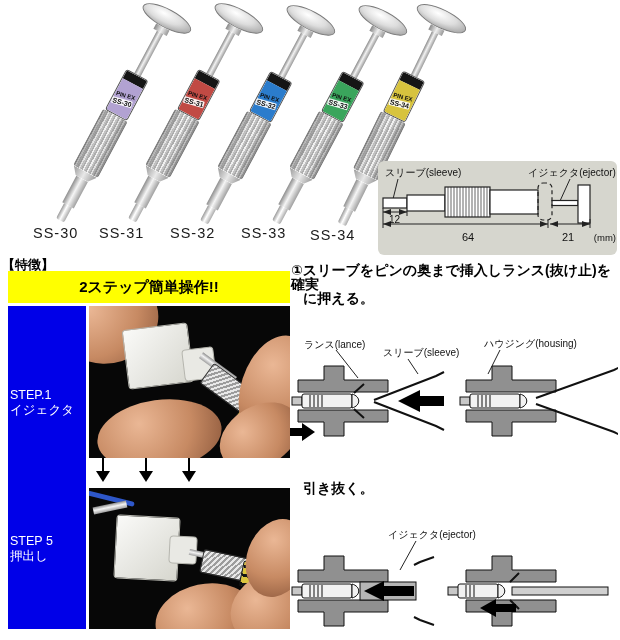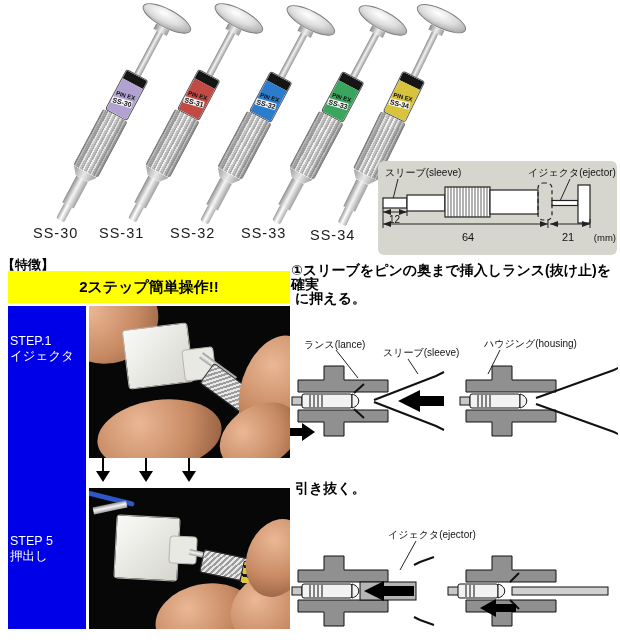--- a/index.html
+++ b/index.html
@@ -35,21 +35,21 @@
   .techbox svg{display:block}
 
   
   .feat-head{position:absolute;left:2px;top:256px;font-size:13px;font-weight:700}
   .banner{position:absolute;left:8px;top:271px;width:282px;height:32px;display:flex;
           align-items:center;justify-content:center;font-size:15px;font-weight:700}
   .panel{position:absolute;left:8px;width:78px;box-sizing:border-box;color:#fff;
          font-size:12.5px;line-height:15px;padding-left:2px}
   .photo{position:absolute;left:89px;width:201px;background:#070707;overflow:hidden}
   .note{position:absolute;left:291px;width:326px;font-size:14px;font-weight:700;line-height:14px}
-  .note .ind{padding-left:4px}
+  .note .ind{padding-left:12px}
   .skin{position:absolute;border-radius:50%;
         background:radial-gradient(circle at 35% 30%,#eab795,#c78a63 55%,#8a563a)}
   .silver{position:absolute;background:linear-gradient(180deg,#8f8f8f,#f4f4f4 45%,#9f9f9f)}
   .knurlp{position:absolute;border:1px solid #333;border-radius:3px;
           background:repeating-linear-gradient(126deg,#9c9c9c 0 2px,#e8e8e8 2px 4px)}
   .conn{position:absolute;border:1px solid #b5b5ae;border-radius:4px;
         background:linear-gradient(135deg,#fafaf8,#d6d6ce)}
   .wire{position:absolute;height:5px;border-radius:3px;background:#2e57c9}
   .ybandp{position:absolute;border:1px solid #111;border-radius:2px;
           background:repeating-linear-gradient(0deg,#151515 0 3px,#ddc63f 3px 9px)}
@@ -195,21 +195,21 @@
 
 <div class="feat-head">【特徴】</div>
 
 <div class="banner" style="background-color: rgb(255, 255, 0);">2ステップ簡単操作!!</div>
 
 <div class="note" style="top:263px">
   <div>①スリーブをピンの奥まで挿入しランス(抜け止)を確実</div>
   <div class="ind">に押える。</div>
 </div>
 
-<div class="panel" style="top: 306px; height: 197px; padding-top: 28px; background-color: rgb(0, 0, 232);">
+<div class="panel" style="top: 306px; height: 197px; padding-top: 82px; background-color: rgb(0, 0, 232);">
   <div>STEP.1</div>
   <div>イジェクタ</div>
 </div>
 
 <div class="photo" style="top:306px;height:152px">
   <div class="wire" style="left:-6px;top:26px;width:70px;transform:rotate(10deg)"></div>
   <div class="wire" style="left:-6px;top:38px;width:64px;transform:rotate(4deg)"></div>
   <div class="skin" style="left:-30px;top:-28px;width:100px;height:85px;transform:rotate(-18deg)"></div>
   <div class="conn" style="left:36px;top:20px;width:64px;height:58px;transform:rotate(-7deg)"></div>
   <div class="conn" style="left:94px;top:42px;width:30px;height:30px;transform:rotate(-7deg);background:#e9e9e4"></div>

